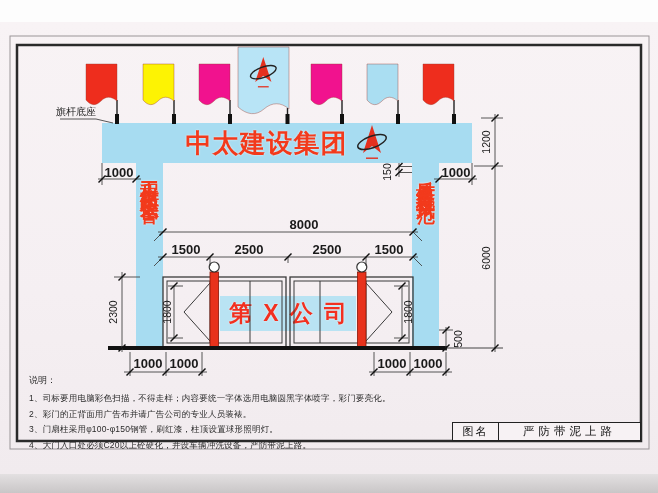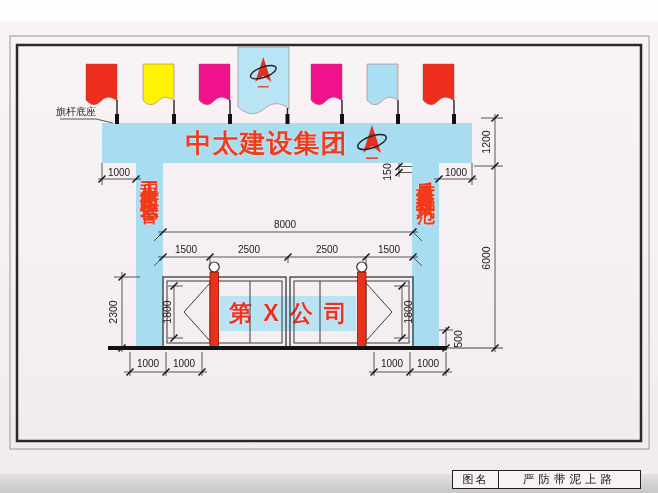--- a/index.html
+++ b/index.html
@@ -16,30 +16,30 @@
                text-shadow:0 0 2px rgba(255,255,255,.85);}
   .column{width:27px;height:185px;top:163px;display:flex;justify-content:center;}
   #col-left{left:136px;}
   #col-right{left:412px;}
   .column-text{writing-mode:vertical-rl;text-orientation:upright;font-size:19px;font-weight:bold;
                color:#f23a1c;letter-spacing:3.5px;padding-top:2px;text-shadow:0 0 2px rgba(255,255,255,.85);}
   #gateband{left:220px;top:296px;width:136px;height:35px;background:#b9e3f3;display:flex;
             align-items:center;justify-content:space-between;padding:0 9px;box-sizing:border-box;}
   .band-char{font-size:23px;font-weight:bold;color:#f23020;text-shadow:0 0 2px rgba(255,255,255,.9);}
   
-  .dim{font-size:10px;color:#1a1a1a;white-space:nowrap;transform:translate(-50%,-50%);}
+  .dim{font-size:13px;color:#1a1a1a;white-space:nowrap;transform:translate(-50%,-50%);font-weight:bold;}
   .dimv{font-size:10.5px;color:#1a1a1a;white-space:nowrap;transform:translate(-50%,-50%) rotate(-90deg);}
   #flagbase-label{left:56px;top:105px;font-size:10px;color:#222;}
   
   #notes{left:29px;top:374px;width:460px;color:#2b2b2b;}
   #notes .nh{font-size:9px;margin-bottom:6px;}
   #notes .ni{font-size:8.5px;margin-bottom:3.5px;letter-spacing:.2px;}
   
   #titleblock{left:452px;top:422px;width:189px;height:19px;border:1.5px solid #222;box-sizing:border-box;
-              display:flex;background:#f7f2f4;margin-top:48px;}
+              display:flex;background:#f7f2f4;}
   #titleblock .c1{width:45px;border-right:1.5px solid #222;display:flex;align-items:center;justify-content:center;
                   font-size:11px;color:#111;letter-spacing:2px;}
   #titleblock .c2{flex:1;display:flex;align-items:center;justify-content:center;font-size:11.5px;color:#111;
                   letter-spacing:4px;}
 </style>
 </head>
 <body>
 
 <div id="canvas">
 
@@ -216,34 +216,41 @@
       <line x1="442.5" y1="375.5" x2="449.5" y2="368.5"></line>
     </g>
   </svg>
 
   <span class="abs dim" style="left:119px;top:172px;">1000</span>
   <span class="abs dim" style="left:456px;top:172px;">1000</span>
   <span class="abs dimv" style="left:387px;top:172px;">150</span>
   <span class="abs dimv" style="left:486px;top:142px;">1200</span>
   <span class="abs dimv" style="left:486px;top:258px;">6000</span>
   <span class="abs dimv" style="left:458px;top:339px;">500</span>
-  <span class="abs dim" style="left:285px;top:224px;">8000</span>
+  <span class="abs dim" style="left:304px;top:224px;">8000</span>
   <span class="abs dim" style="left:186px;top:249px;">1500</span>
   <span class="abs dim" style="left:249px;top:249px;">2500</span>
   <span class="abs dim" style="left:327px;top:249px;">2500</span>
   <span class="abs dim" style="left:389px;top:249px;">1500</span>
   <span class="abs dimv" style="left:113px;top:312px;">2300</span>
   <span class="abs dimv" style="left:167px;top:312px;">1800</span>
   <span class="abs dimv" style="left:408px;top:312px;">1800</span>
   <span class="abs dim" style="left:148px;top:363px;">1000</span>
   <span class="abs dim" style="left:184px;top:363px;">1000</span>
   <span class="abs dim" style="left:392px;top:363px;">1000</span>
   <span class="abs dim" style="left:428px;top:363px;">1000</span>
 
   <span class="abs" id="flagbase-label">旗杆底座</span>
 
+  <div id="notes" class="abs">
+    <div class="nh">说明：</div>
+    <div class="ni">1、司标要用电脑彩色扫描，不得走样；内容要统一字体选用电脑圆黑字体喷字，彩门要亮化。</div>
+    <div class="ni">2、彩门的正背面用广告布并请广告公司的专业人员装裱。</div>
+    <div class="ni">3、门扇柱采用φ100-φ150钢管，刷红漆，柱顶设置球形照明灯。</div>
+    <div class="ni">4、大门入口处必须C20以上砼硬化，并设车辆冲洗设备，严防带泥上路。</div>
+  </div>
 
   <div id="titleblock" class="abs">
     <div class="c1">图名</div>
     <div class="c2">严防带泥上路</div>
   </div>
 
 </div>
 
 </body></html>

